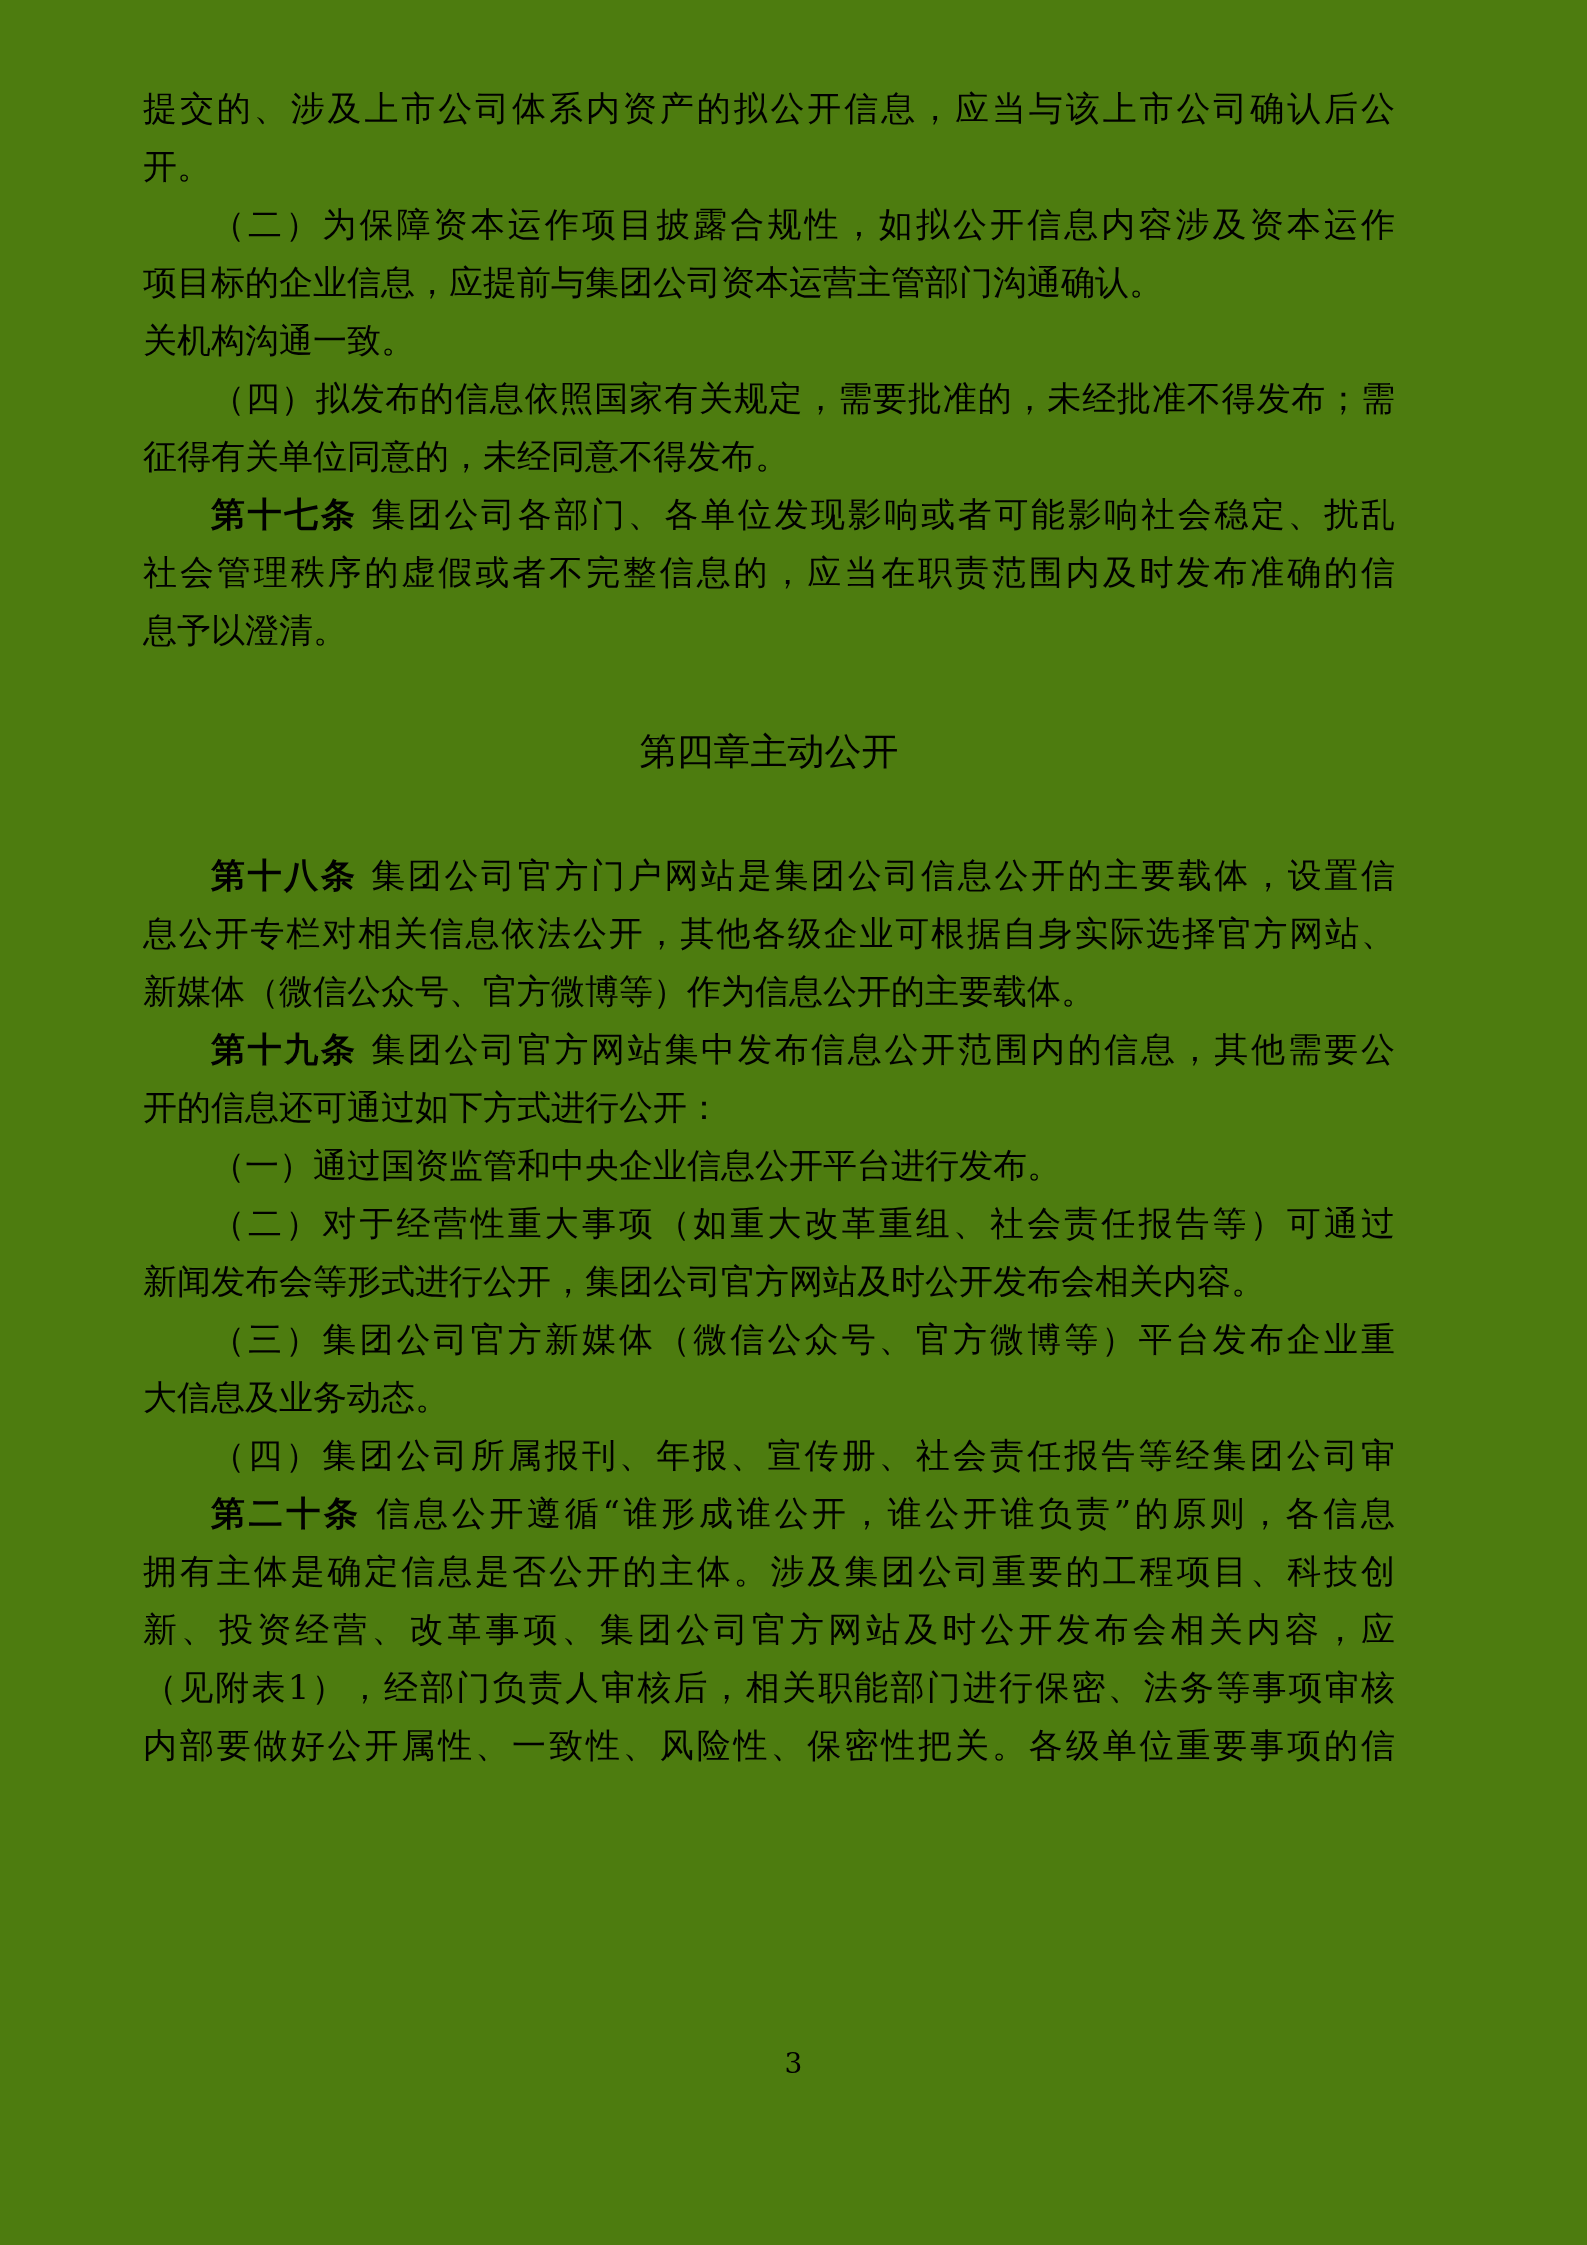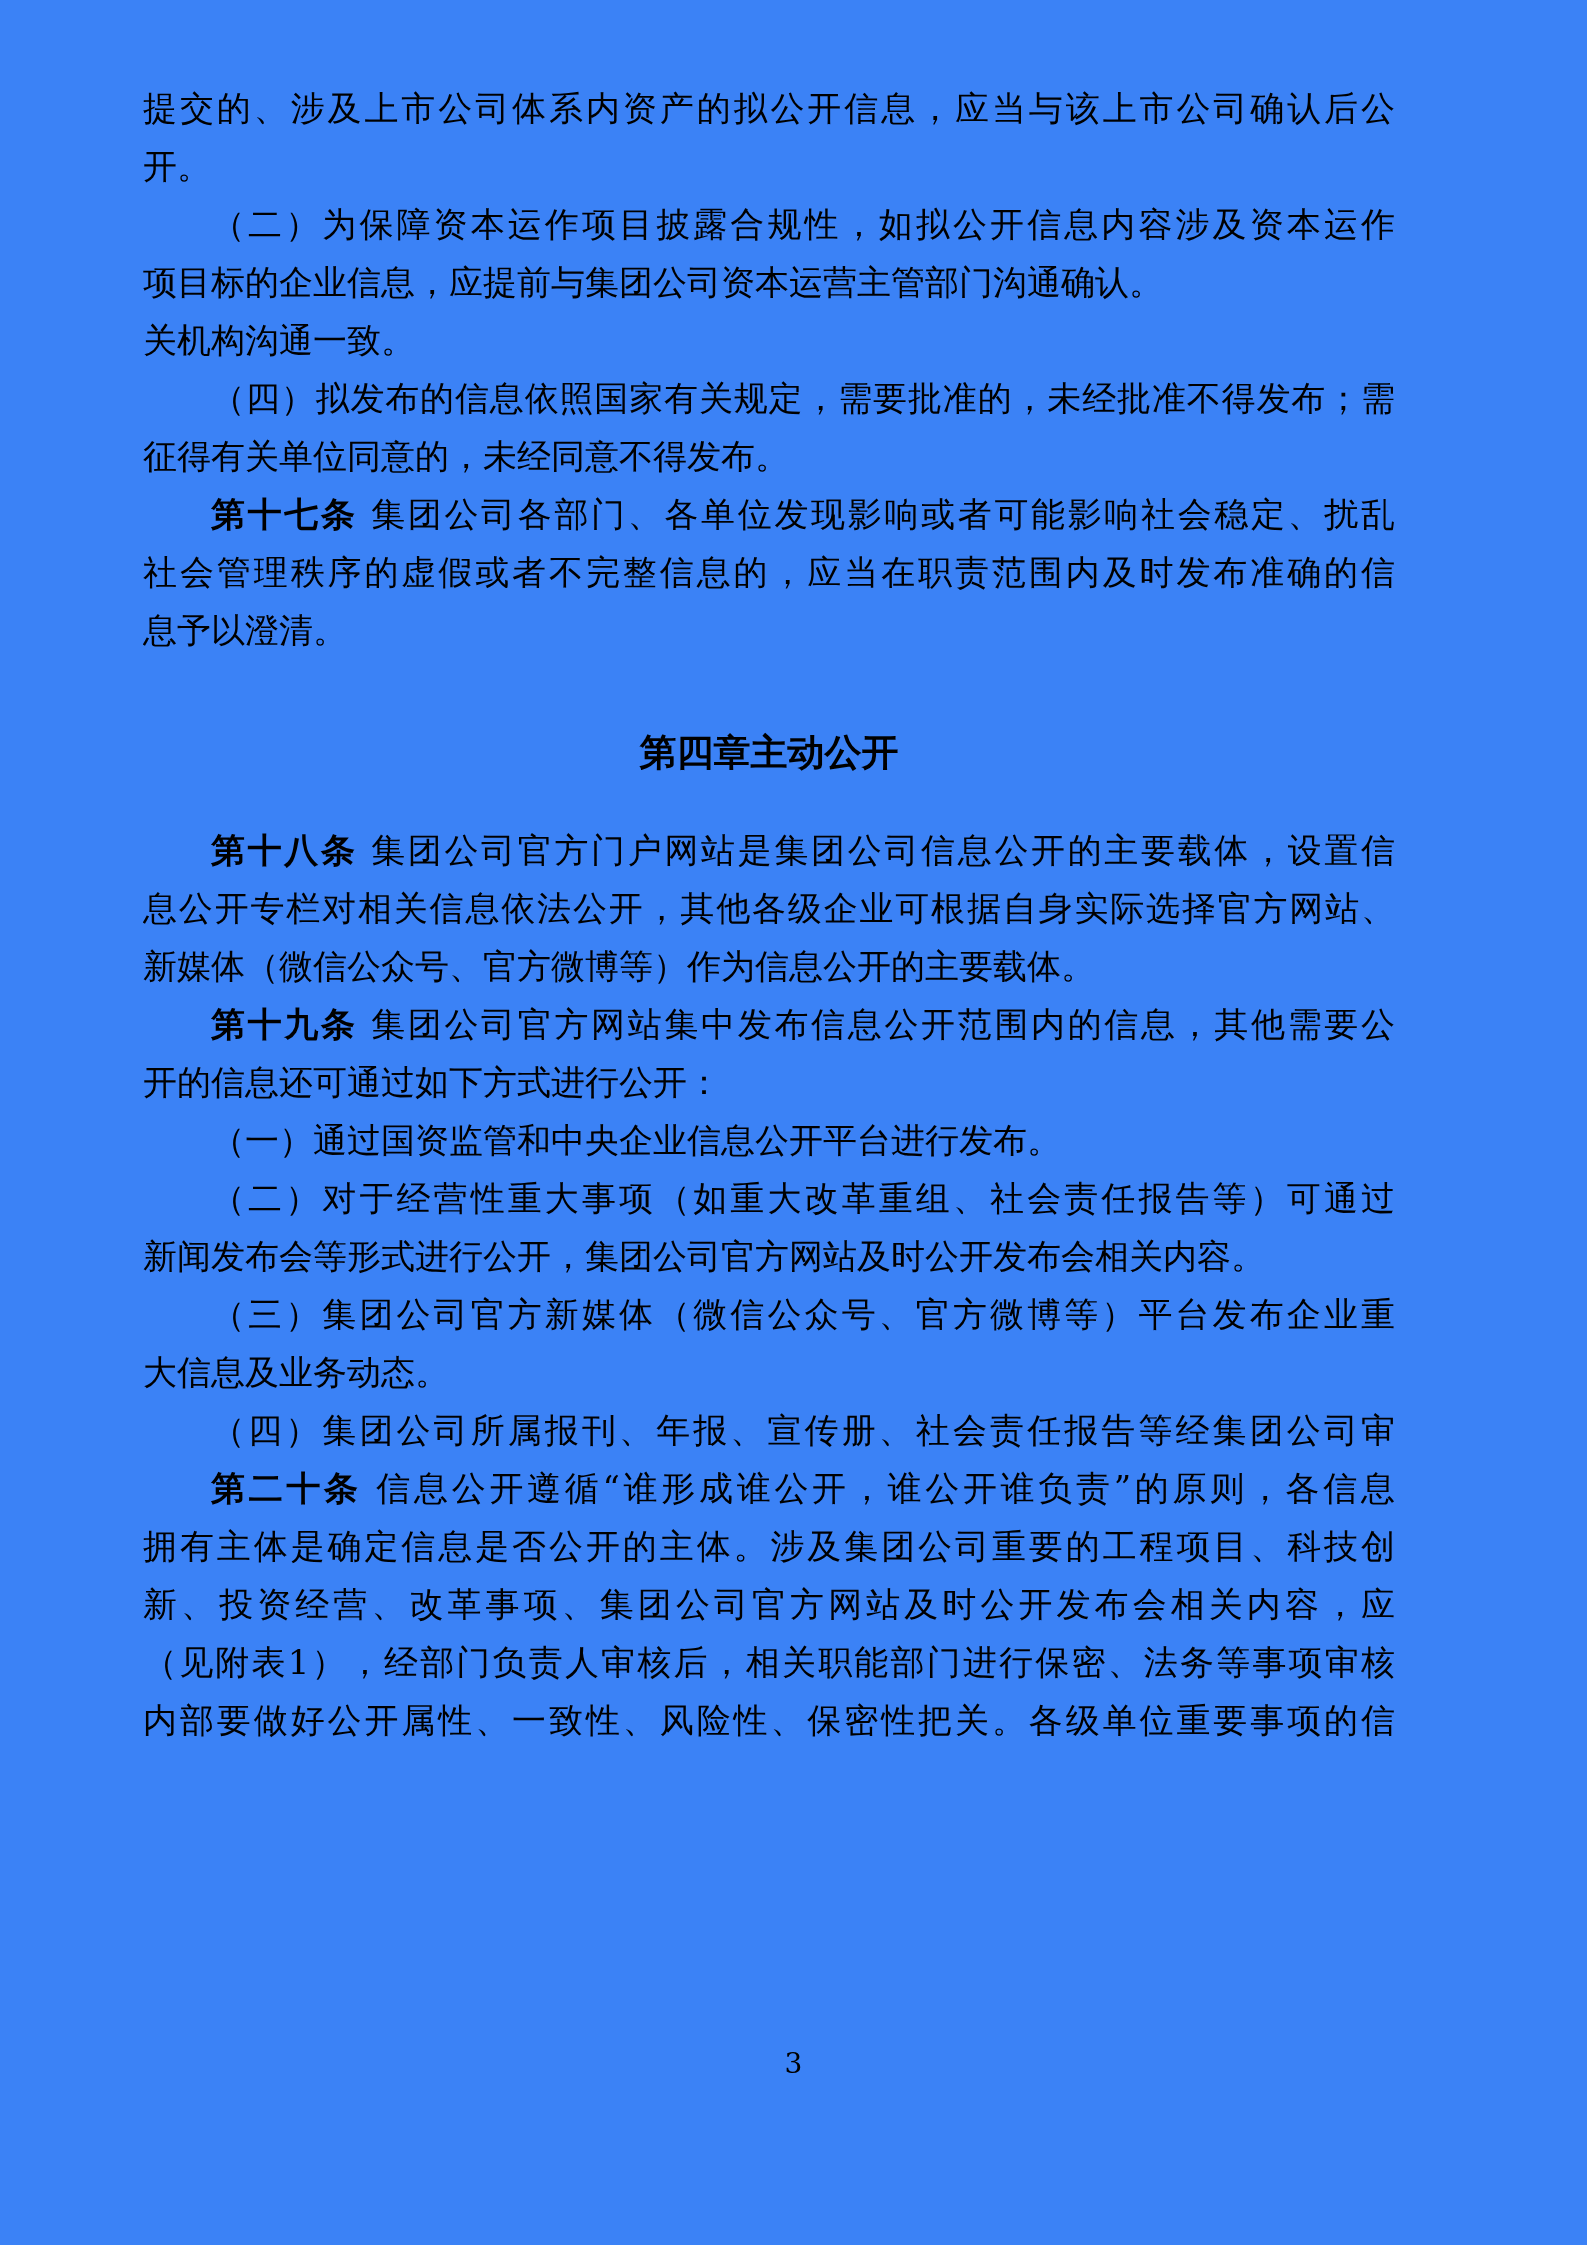--- a/index.html
+++ b/index.html
@@ -1,20 +1,20 @@
 <!DOCTYPE html>
 <html><head>
 <meta charset="utf-8">
 <style>
   html,body { margin:0; padding:0; background:#ffffff; }
   .page {
     position:relative;
     width:1587px;
     height:2245px;
-    background:#3b82f6;
+    background:#4d7c0f;
     color:#000000;
     font-family:"DejaVu Serif", serif;
     overflow:hidden;
   }
   .content {
     position:absolute;
     left:143px;
     top:79px;
     width:1252px;
     font-size:34px;
@@ -29,23 +29,23 @@
     text-align-last:justify;
   }
   .line.indent {
     padding-left:68px;
   }
   .clause-num {
     font-weight:bold;
   }
   .heading {
     height:58px;
-    margin:64px 0 40px 0;
+    margin:64px 0 65px 0;
     text-align:center;
-    font-weight:bold;
+    font-weight:normal;
     font-size:37px;
     overflow:hidden;
   }
   .page-number {
     position:absolute;
     left:0;
     right:0;
     top:2046px;
     text-align:center;
     font-size:28px;

